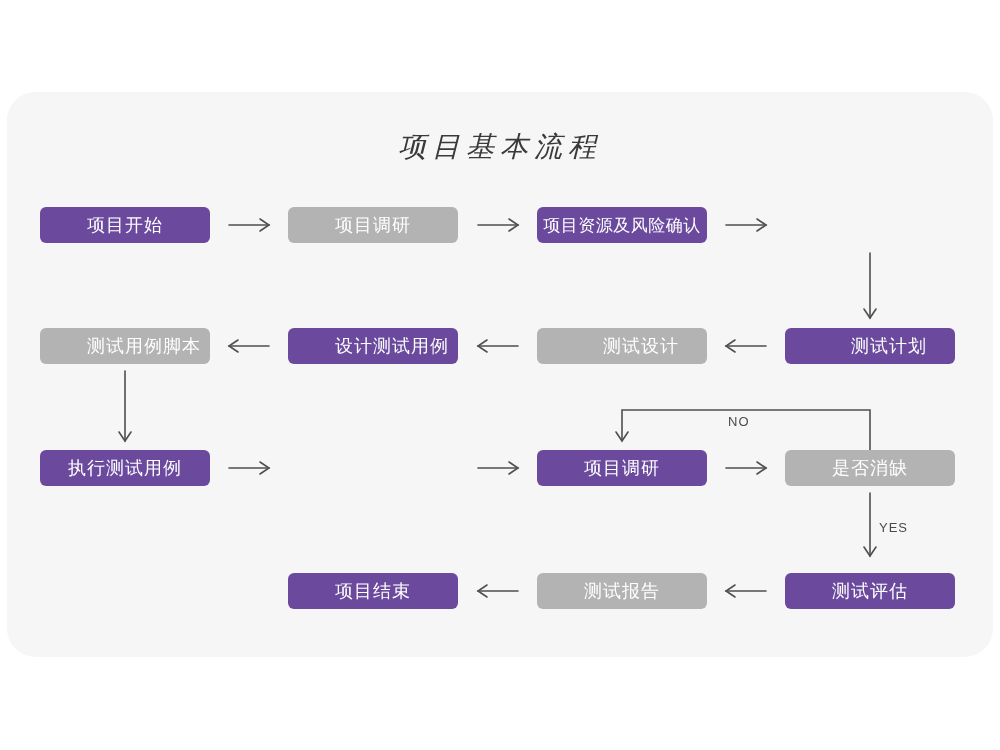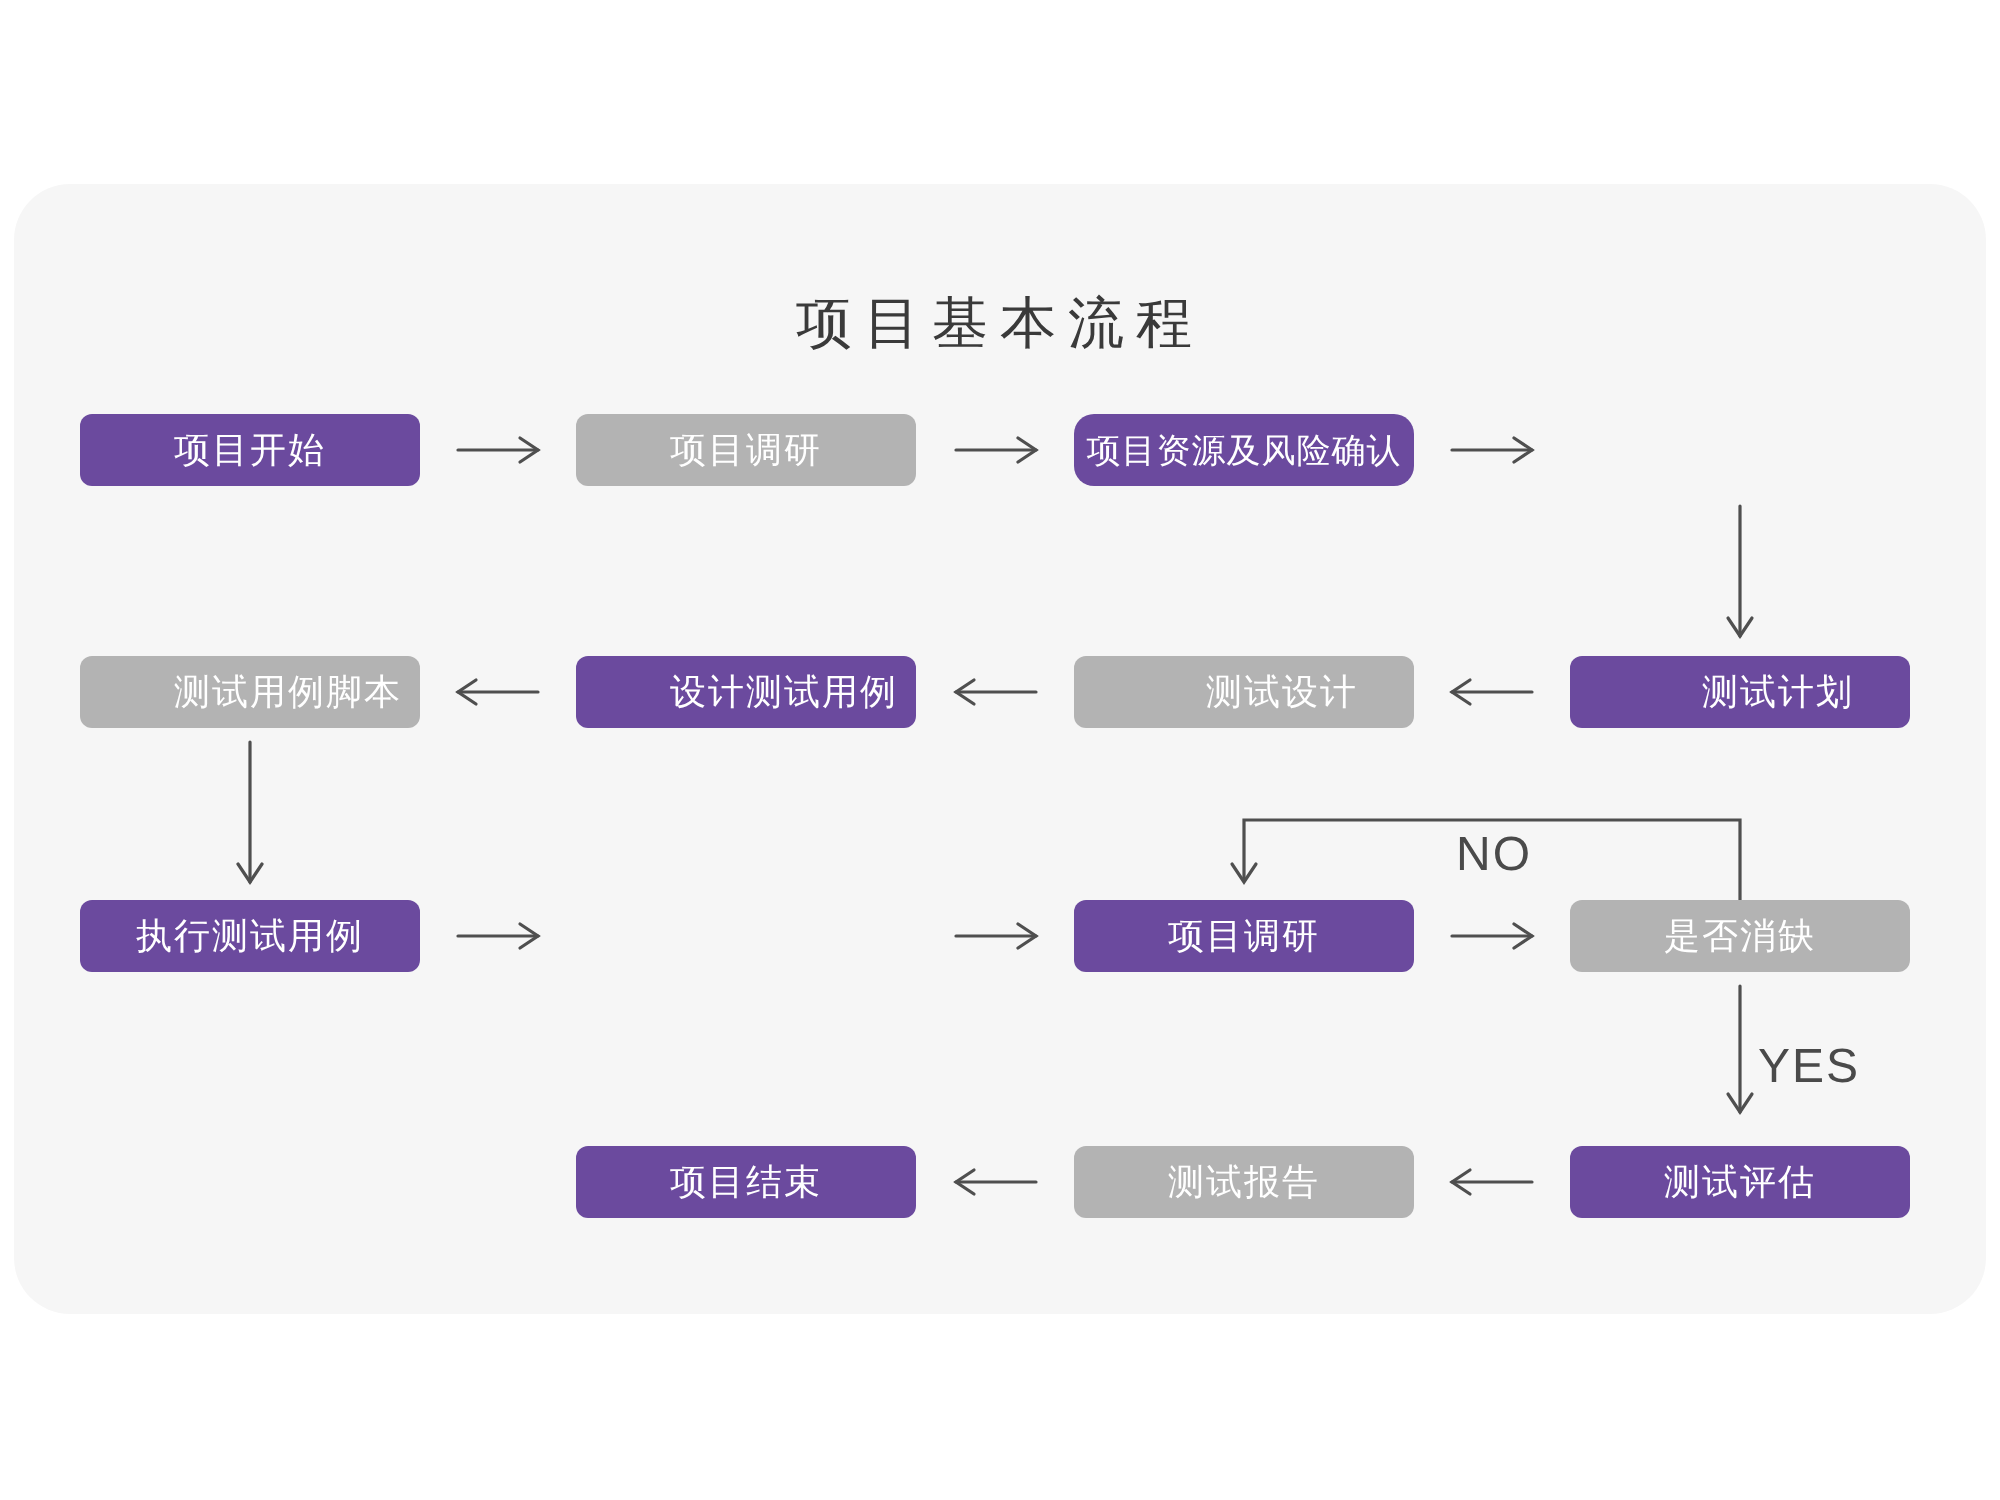--- a/index.html
+++ b/index.html
@@ -17,44 +17,45 @@
     top: 92px;
     width: 986px;
     height: 565px;
     border-radius: 28px;
     background: var(--card-bg, #f6f6f6);
   }
   .page-title {
     position: absolute;
     left: 0;
     right: 0;
-    top: 143px;
+    top: 128px;
     text-align: center;
     font-size: 28px;
     letter-spacing: 6px;
     font-weight: 500;
     color: var(--title-text, #3a3a3a);
+    font-style: italic;
   }
   .node {
     position: absolute;
     width: 170px;
     height: 36px;
     border-radius: 6px;
     display: flex;
     align-items: center;
     justify-content: center;
     text-align: center;
     color: var(--node-text, #ffffff);
     font-size: 18px;
     letter-spacing: 1px;
     box-sizing: border-box;
   }
   .node.purple { background: var(--purple, #6b4a9e); }
   .node.gray   { background: var(--gray, #b3b3b3); text-align: center; }
-  .node.small-text { font-size: 17px; letter-spacing: 0.5px; border-radius: 10px; }
+  .node.small-text { font-size: 17px; letter-spacing: 0.5px; }
   .node.tall {
     height: 48px;
     top: 444px;
     font-size: 17px;
     line-height: 24px;
     white-space: pre-line;
   }
   .c1 { left: 40px; }
   .c2 { left: 288px; }
   .c3 { left: 537px; }
@@ -72,21 +73,21 @@
   }
   .connectors path, .connectors line, .connectors polyline {
     stroke: var(--line, #4f4f4f);
     stroke-width: 1.6;
     fill: none;
     stroke-linecap: round;
     stroke-linejoin: miter;
   }
   .edge-label {
     position: absolute;
-    font-size: 24px;
+    font-size: 13px;
     letter-spacing: 1px;
     color: var(--label-text, #4a4a4a);
   }
   .edge-label.no  { left: 728px; top: 414px; }
   .edge-label.yes { left: 879px; top: 520px; }
 </style>
 </head>
 <body>
 
 <div class="canvas">

